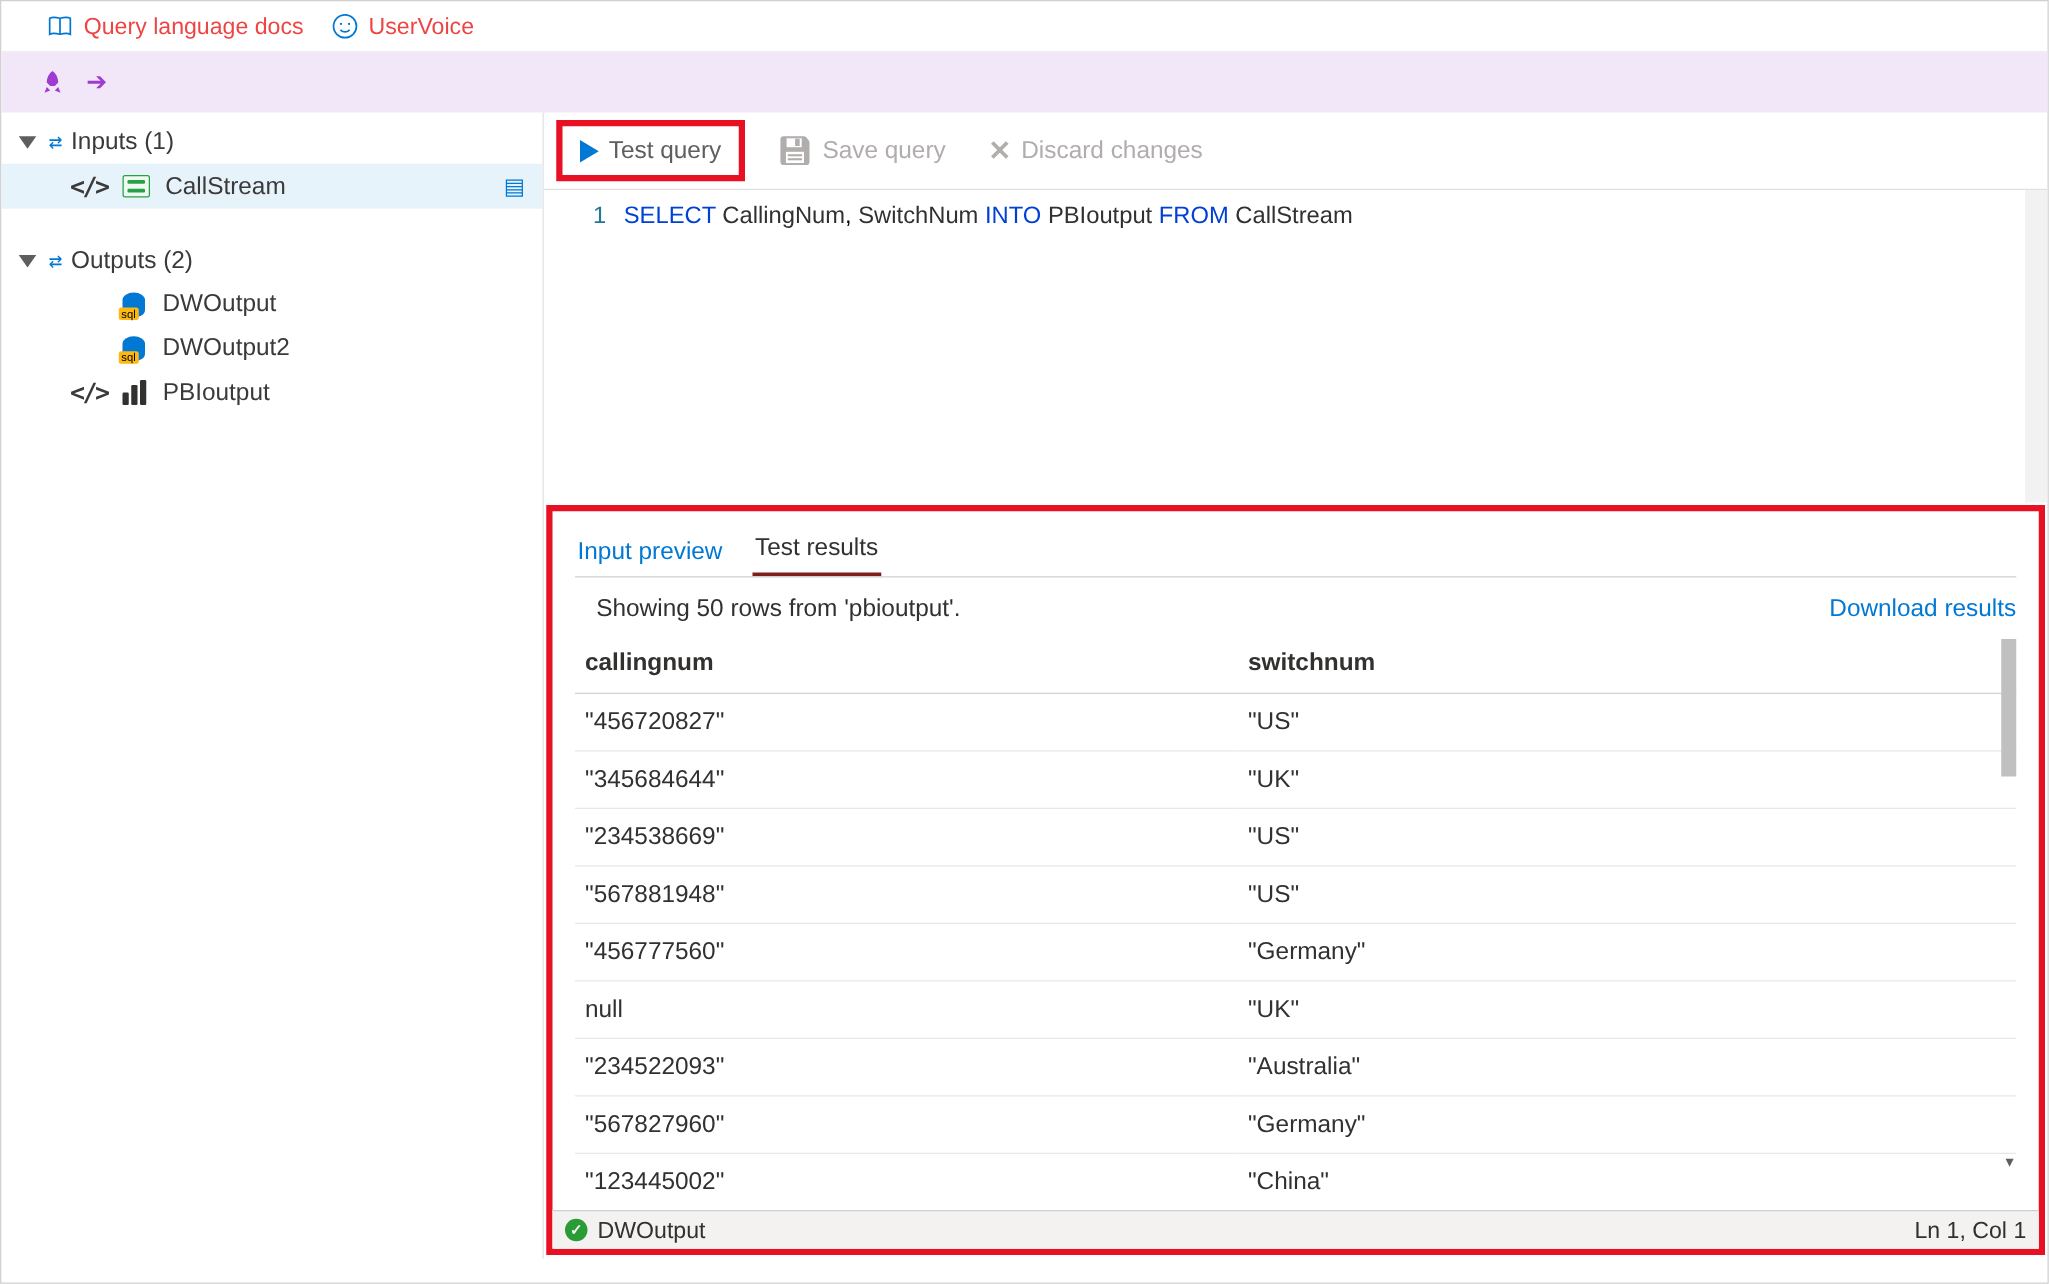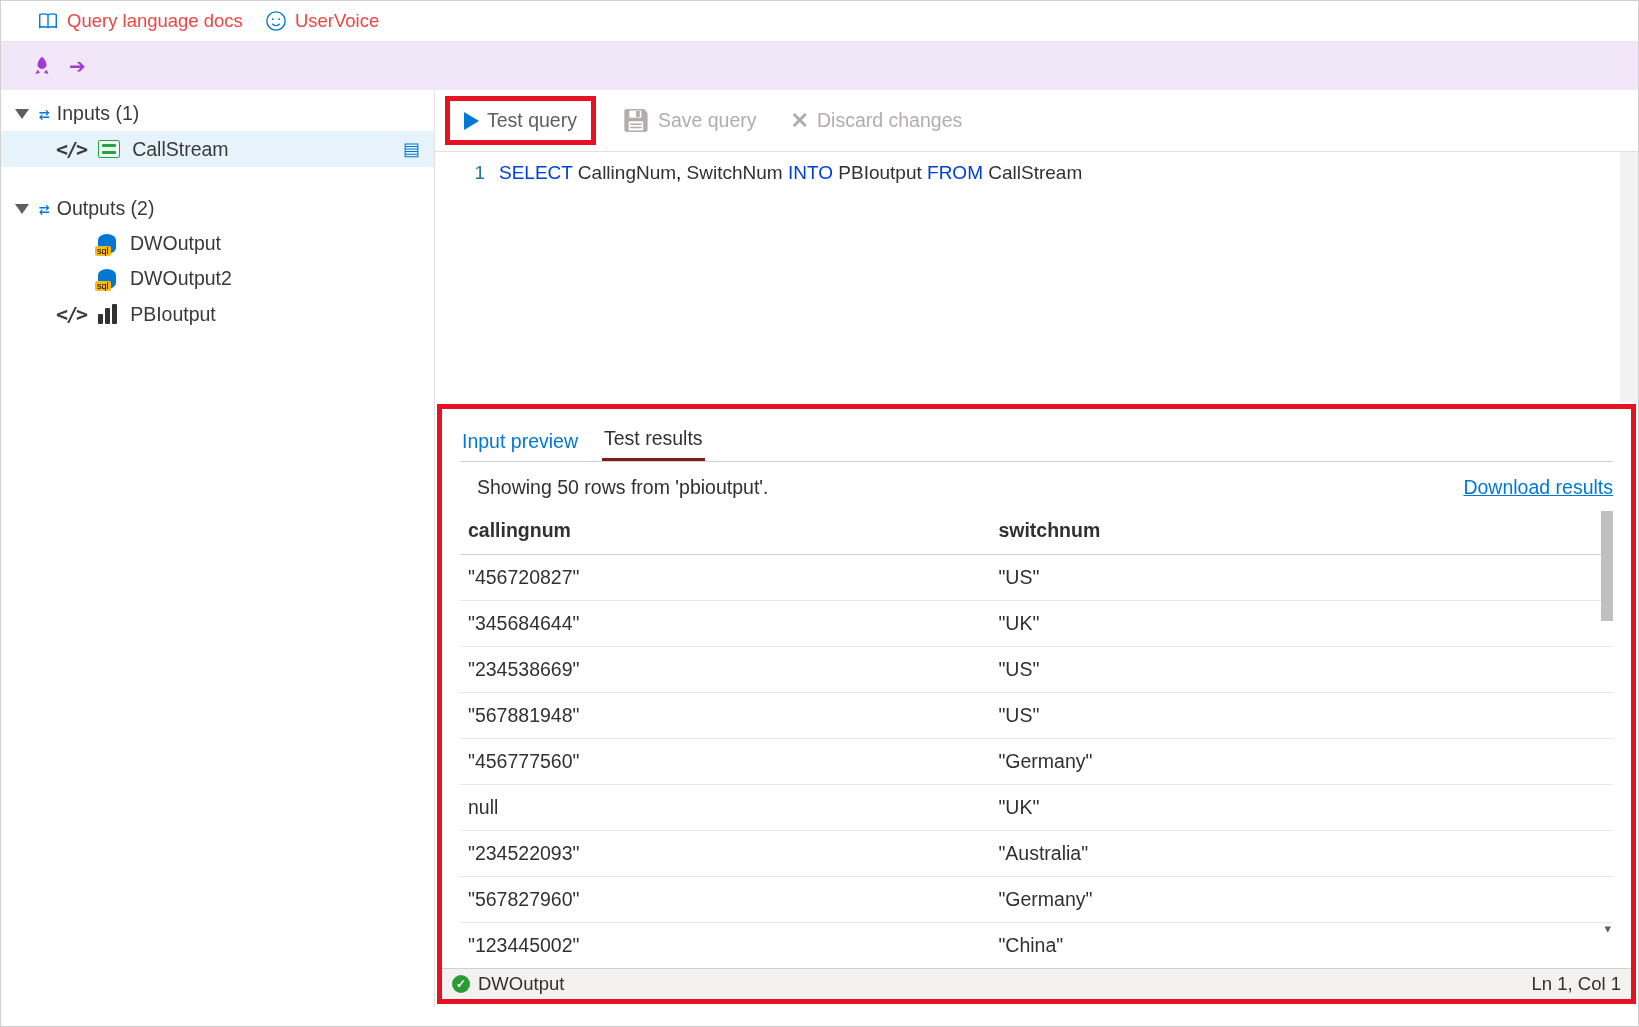--- a/index.html
+++ b/index.html
@@ -290,21 +290,20 @@
     .result-meta {
       display: flex;
       justify-content: space-between;
       align-items: center;
       padding: 14px 18px 8px 35px;
       font-size: 19.5px;
     }
     .download-link {
       color: #0078d4;
       cursor: pointer;
-      text-decoration: underline;
     }
     .table-wrap {
       flex: 1;
       overflow-y: auto;
       margin: 0 18px;
       position: relative;
       min-height: 0;
     }
     table {
       width: 100%;

